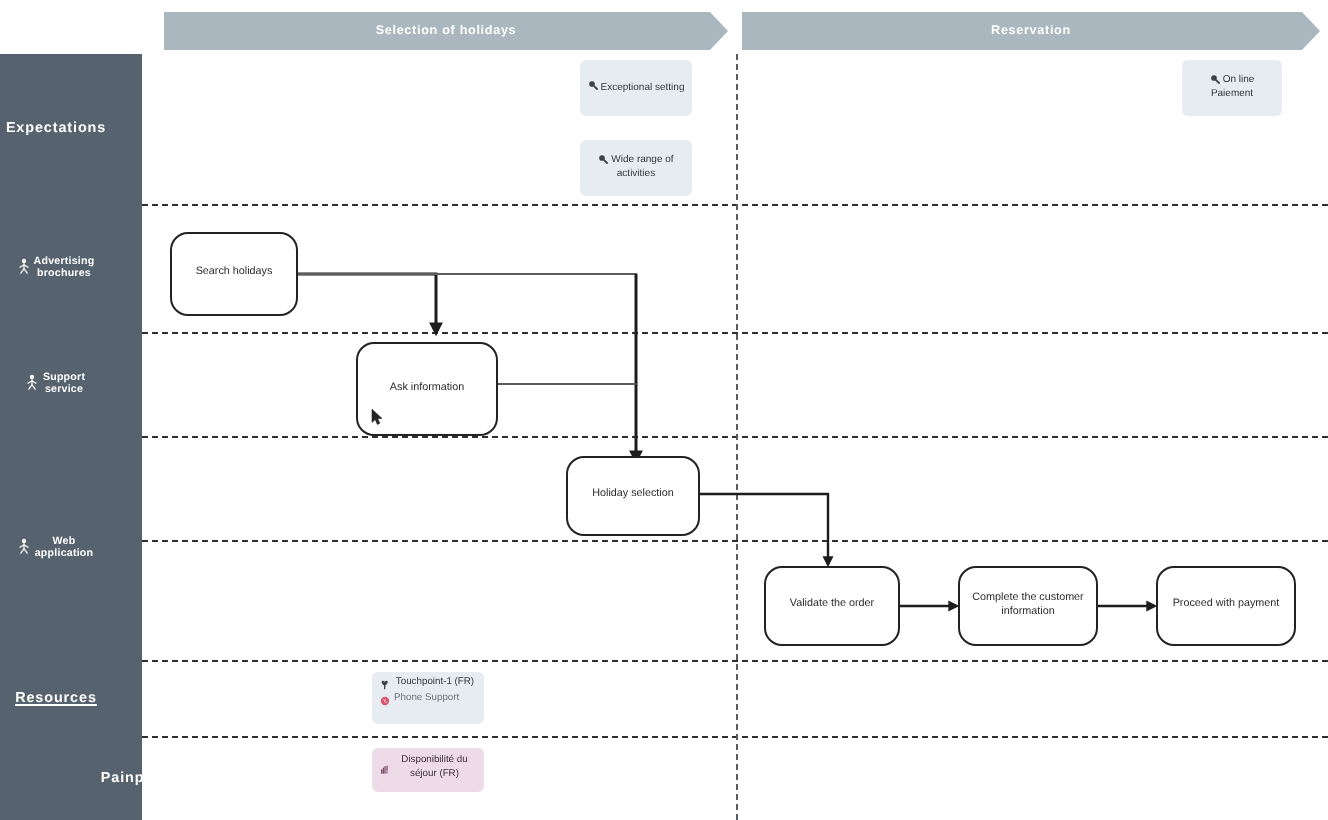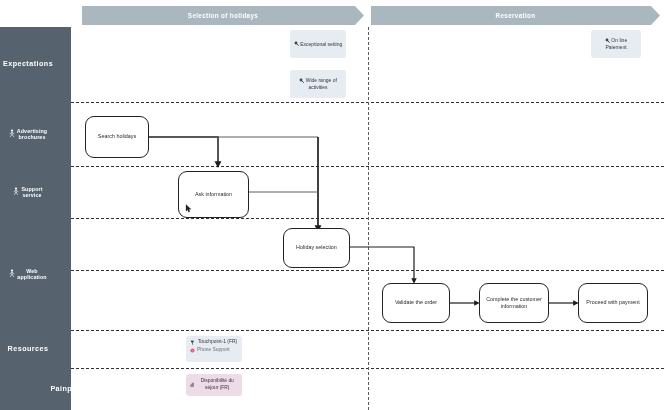--- a/index.html
+++ b/index.html
@@ -218,21 +218,21 @@
   <div class="lane-label small" style="top:218px; height:112px;">
     <span class="lane-ico">
       <svg viewBox="0 0 6 8" width="6" height="8">
         <circle cx="3" cy="1.5" r="1.1" fill="#ffffff"></circle>
         <path d="M3 2.8 L3 5.3 M3 3.4 L1 4.6 M3 3.4 L5 4.6 M3 5.3 L1.4 7.6 M3 5.3 L4.6 7.6" stroke="#ffffff" stroke-width=".62" fill="none" stroke-linecap="round"></path>
       </svg>
     </span>
       <span class="lbl-txt">Web application</span>
   </div>
 
-  <div class="lane-label big" style="top:330px; height:38px;">
+  <div class="lane-label big" style="top:330px; height:38px;text-decoration:underline;">
     <span class="lbl-txt">Resources</span>
   </div>
 
   <div class="lane-label big" style="top:368px; height:42px;margin-left:43px;">
     <span class="lbl-txt">Painpoints</span>
   </div>
 
   <div class="lane-sep" style="top:102px;"></div>
   <div class="lane-sep" style="top:166px;"></div>
   <div class="lane-sep" style="top:218px;"></div>

